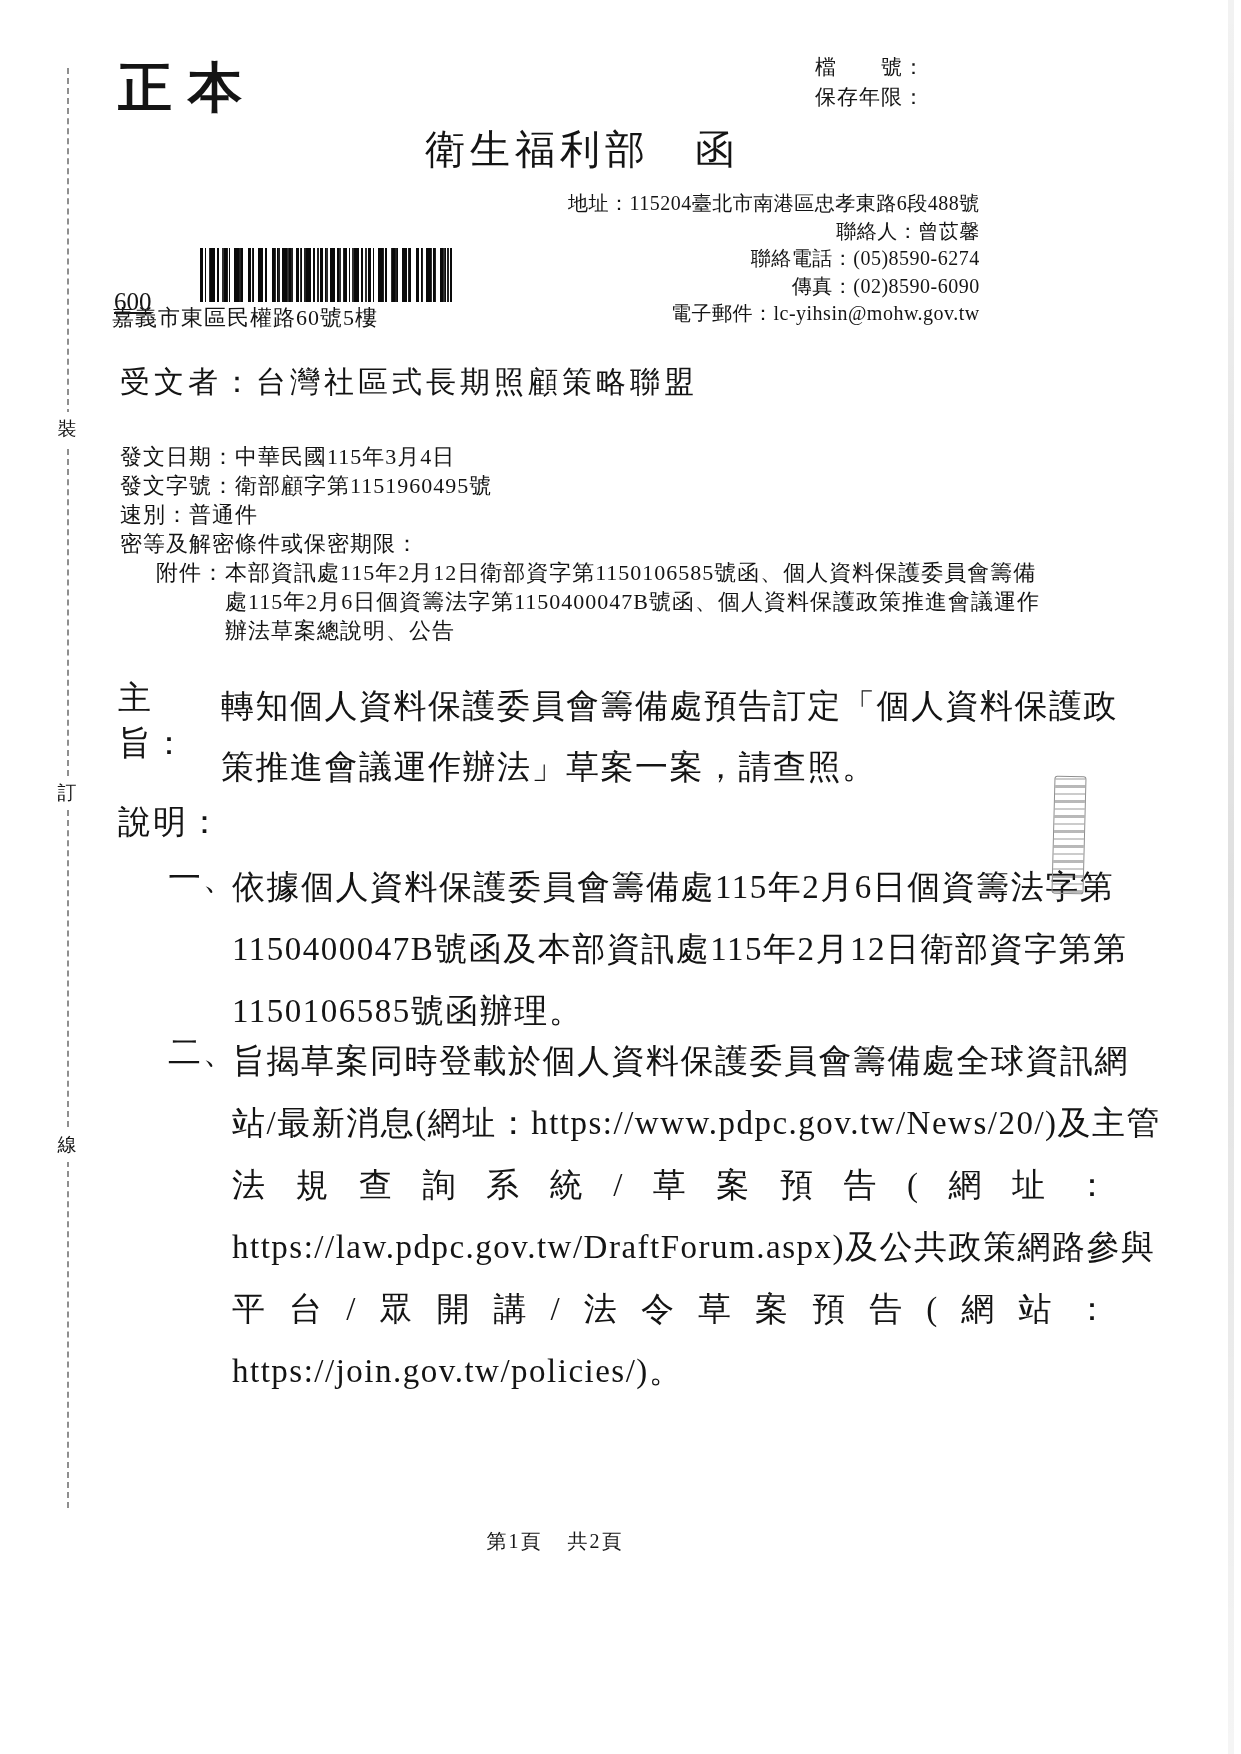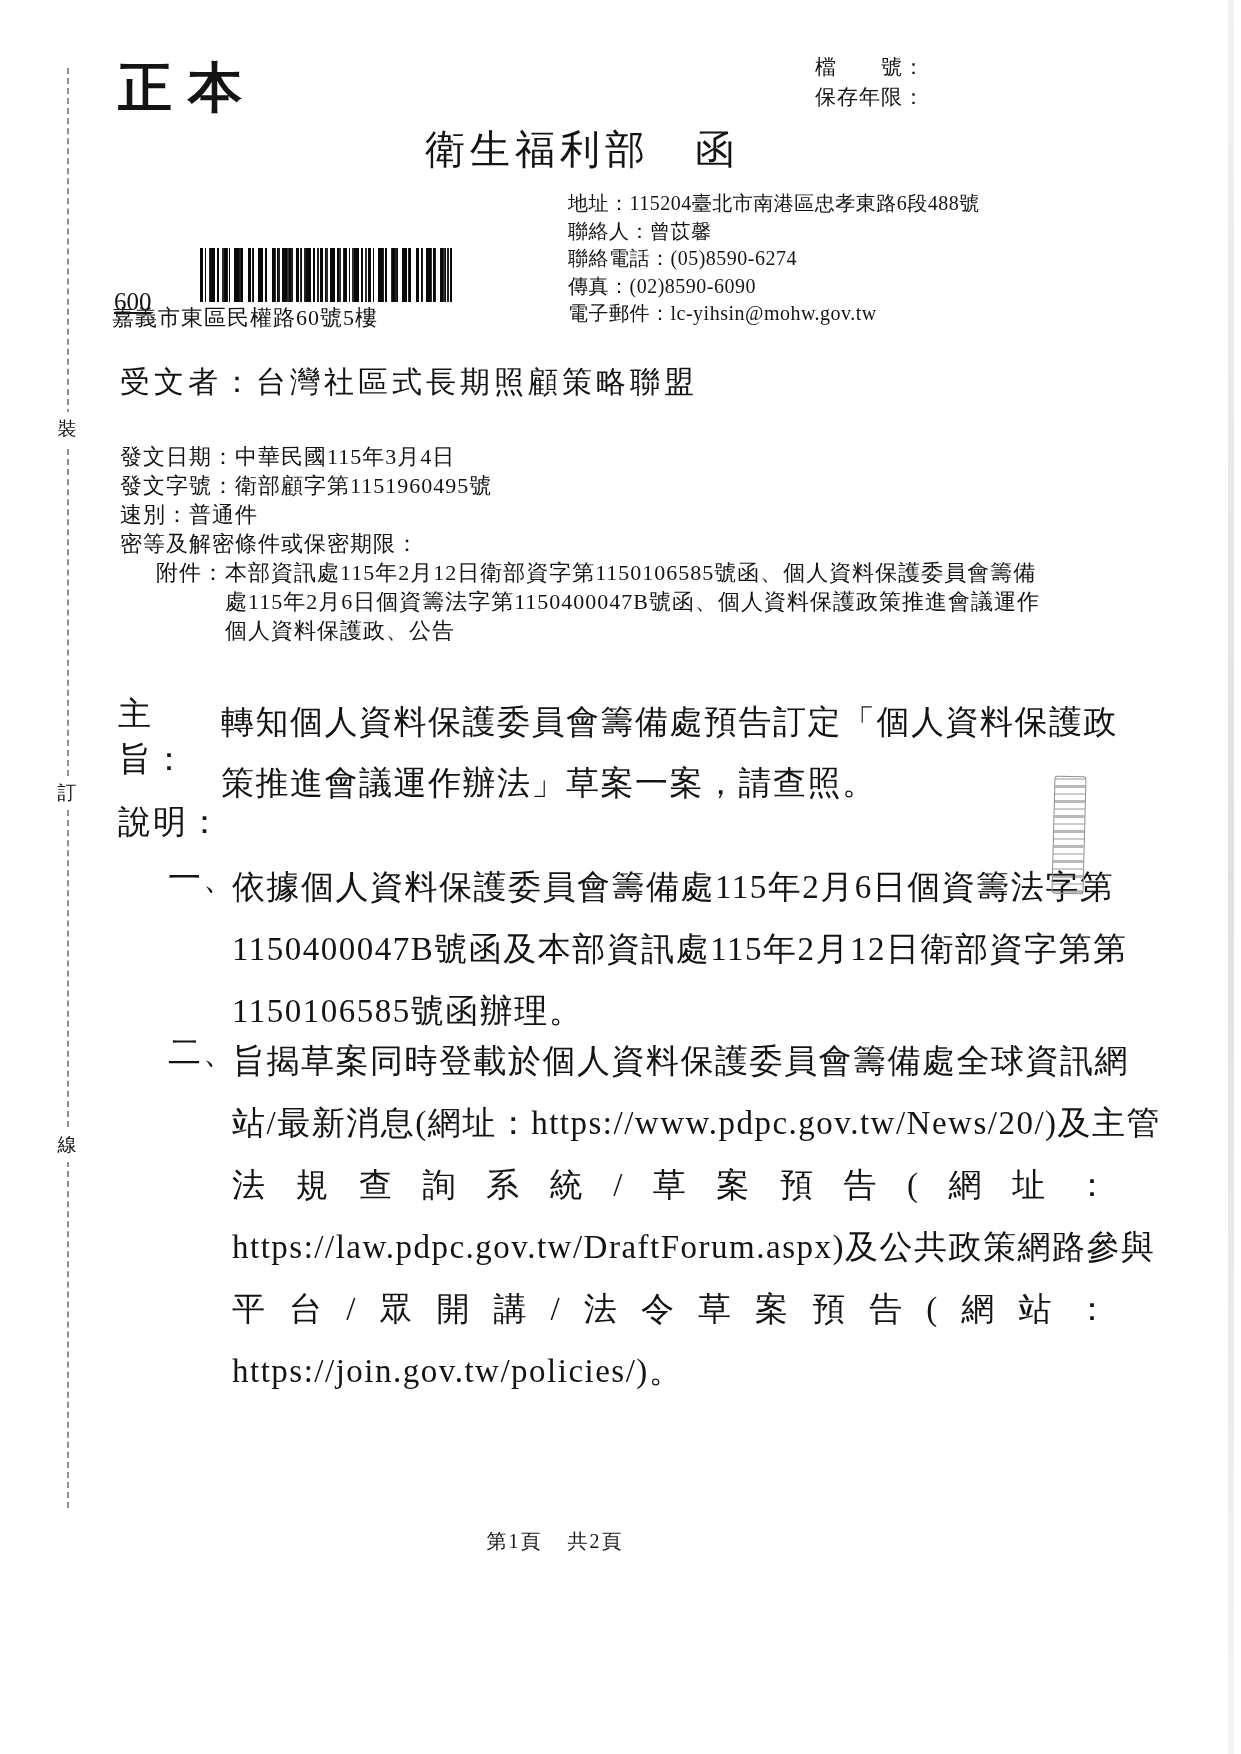--- a/index.html
+++ b/index.html
@@ -9,40 +9,40 @@
     overflow:hidden;margin:0 auto;
   }
   .abs{position:absolute;}
   
   .copy-label{left:118px;top:52px;font-size:54px;font-weight:600;letter-spacing:16px;}
   
   .file-block{left:815px;top:52px;font-size:21px;line-height:30px;letter-spacing:1px;}
   
   .doc-title{left:425px;top:122px;font-size:40px;letter-spacing:5px;font-weight:500;}
   
-  .sender-info{left:568px;top:190px;font-size:20px;line-height:27.5px;letter-spacing:0.5px;}
+  .sender-info{left:568px;top:190px;font-size:20px;line-height:27.5px;letter-spacing:0.5px;text-align:right;}
   
   .barcode{left:200px;top:248px;width:252px;height:54px;
     background-image:
       repeating-linear-gradient(90deg,#0a0a0a 0 3px,transparent 3px 5px,#0a0a0a 5px 6px,transparent 6px 10px,#0a0a0a 10px 15px,transparent 15px 17px,#0a0a0a 17px 19px,transparent 19px 24px),
       repeating-linear-gradient(90deg,rgba(10,10,10,.9) 0 2px,transparent 2px 9px,rgba(10,10,10,.85) 9px 11px,transparent 11px 13px);
   }
   .mail-code{left:114px;top:288px;font-size:25px;font-family:"Liberation Serif",serif;text-decoration:underline;}
   .mail-address{left:112px;top:303px;font-size:22px;letter-spacing:1px;}
   
   .recipient{left:120px;top:362px;font-size:30px;letter-spacing:4px;}
   
   .meta{left:120px;top:442px;font-size:22px;line-height:29px;letter-spacing:1px;}
   .meta .line{white-space:nowrap;}
   .attach-row{left:120px;top:558px;display:flex;font-size:22px;line-height:29px;letter-spacing:1px;margin-left:36px;}
   .attach-row .label{flex:0 0 auto;}
   .attach-row .lines{flex:0 0 auto;}
   
   .subject-row,.item-row{display:flex;font-size:33px;letter-spacing:1.5px;}
-  .subject-row{left:118px;top:692px;justify-content:flex-end;}
+  .subject-row{left:118px;top:676px;justify-content:flex-end;}
   .subject-row .label{flex:0 0 auto;width:103px;}
   .subject-row .line{line-height:61px;}
   .explain-label{left:118px;top:800px;font-size:33px;letter-spacing:2px;text-align:right;}
   .item-row .label{flex:0 0 auto;width:64px;}
   .item-row .line{line-height:62px;white-space:nowrap;}
   .item1{left:168px;top:856px;}
   .item2{left:168px;top:1030px;}
   .item-row .lines{width:878px;}
   .line.justify{white-space:normal;text-align:justify;text-align-last:justify;width:100%;}
   
@@ -97,21 +97,21 @@
       <div class="line">發文日期：中華民國115年3月4日</div>
       <div class="line">發文字號：衛部顧字第1151960495號</div>
       <div class="line">速別：普通件</div>
       <div class="line">密等及解密條件或保密期限：</div>
     </div>
   <div class="abs attach-row">
     <div class="label">附件：</div>
     <div class="lines">
         <div class="line">本部資訊處115年2月12日衛部資字第1150106585號函、個人資料保護委員會籌備</div>
         <div class="line">處115年2月6日個資籌法字第1150400047B號函、個人資料保護政策推進會議運作</div>
-        <div class="line">個人資料保護政、公告</div>
+        <div class="line">辦法草案總說明、公告</div>
       </div>
   </div>
 
   <div class="abs subject-row">
     <div class="label">主旨：</div>
     <div class="lines">
         <div class="line">轉知個人資料保護委員會籌備處預告訂定「個人資料保護政</div>
         <div class="line">策推進會議運作辦法」草案一案，請查照。</div>
       </div>
   </div>

